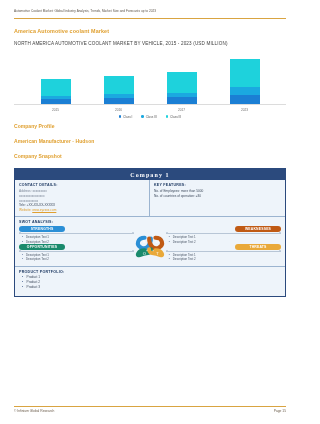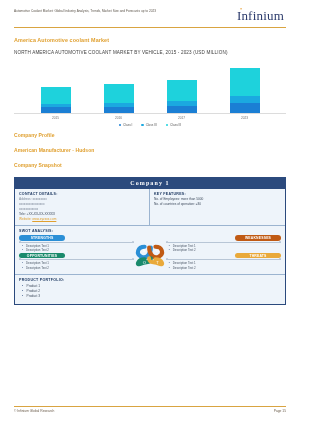--- a/index.html
+++ b/index.html
@@ -97,23 +97,20 @@
   .footer-row { display: flex; justify-content: space-between; margin-top: 2.5px; }
   .footer-text { font-size: 3.3px; color: #6b5c4a; }
 </style>
 </head>
 <body>
 
 <div class="page">
 
   <div class="doc-header">
     <div class="doc-header-title">Automotive Coolant Market: Global Industry Analysis, Trends, Market Size and Forecasts up to 2023</div>
-    <div class="brand">
-      <div class="brand-word"><span class="dot">•</span>I<span>nfinium</span></div>
-    </div>
   </div>
   <div class="header-rule"></div>
 
   <div class="sec-title">America Automotive coolant Market</div>
   <div class="chart-title">NORTH AMERICA AUTOMOTIVE COOLANT MARKET BY VEHICLE, 2015 - 2023 (USD MILLION)</div>
 
   <div class="chart">
     <div class="plot" id="plot">
         <div class="bar-group">
           <div class="seg" style="background: rgb(30, 210, 220); height: 33.3793%;"></div>

